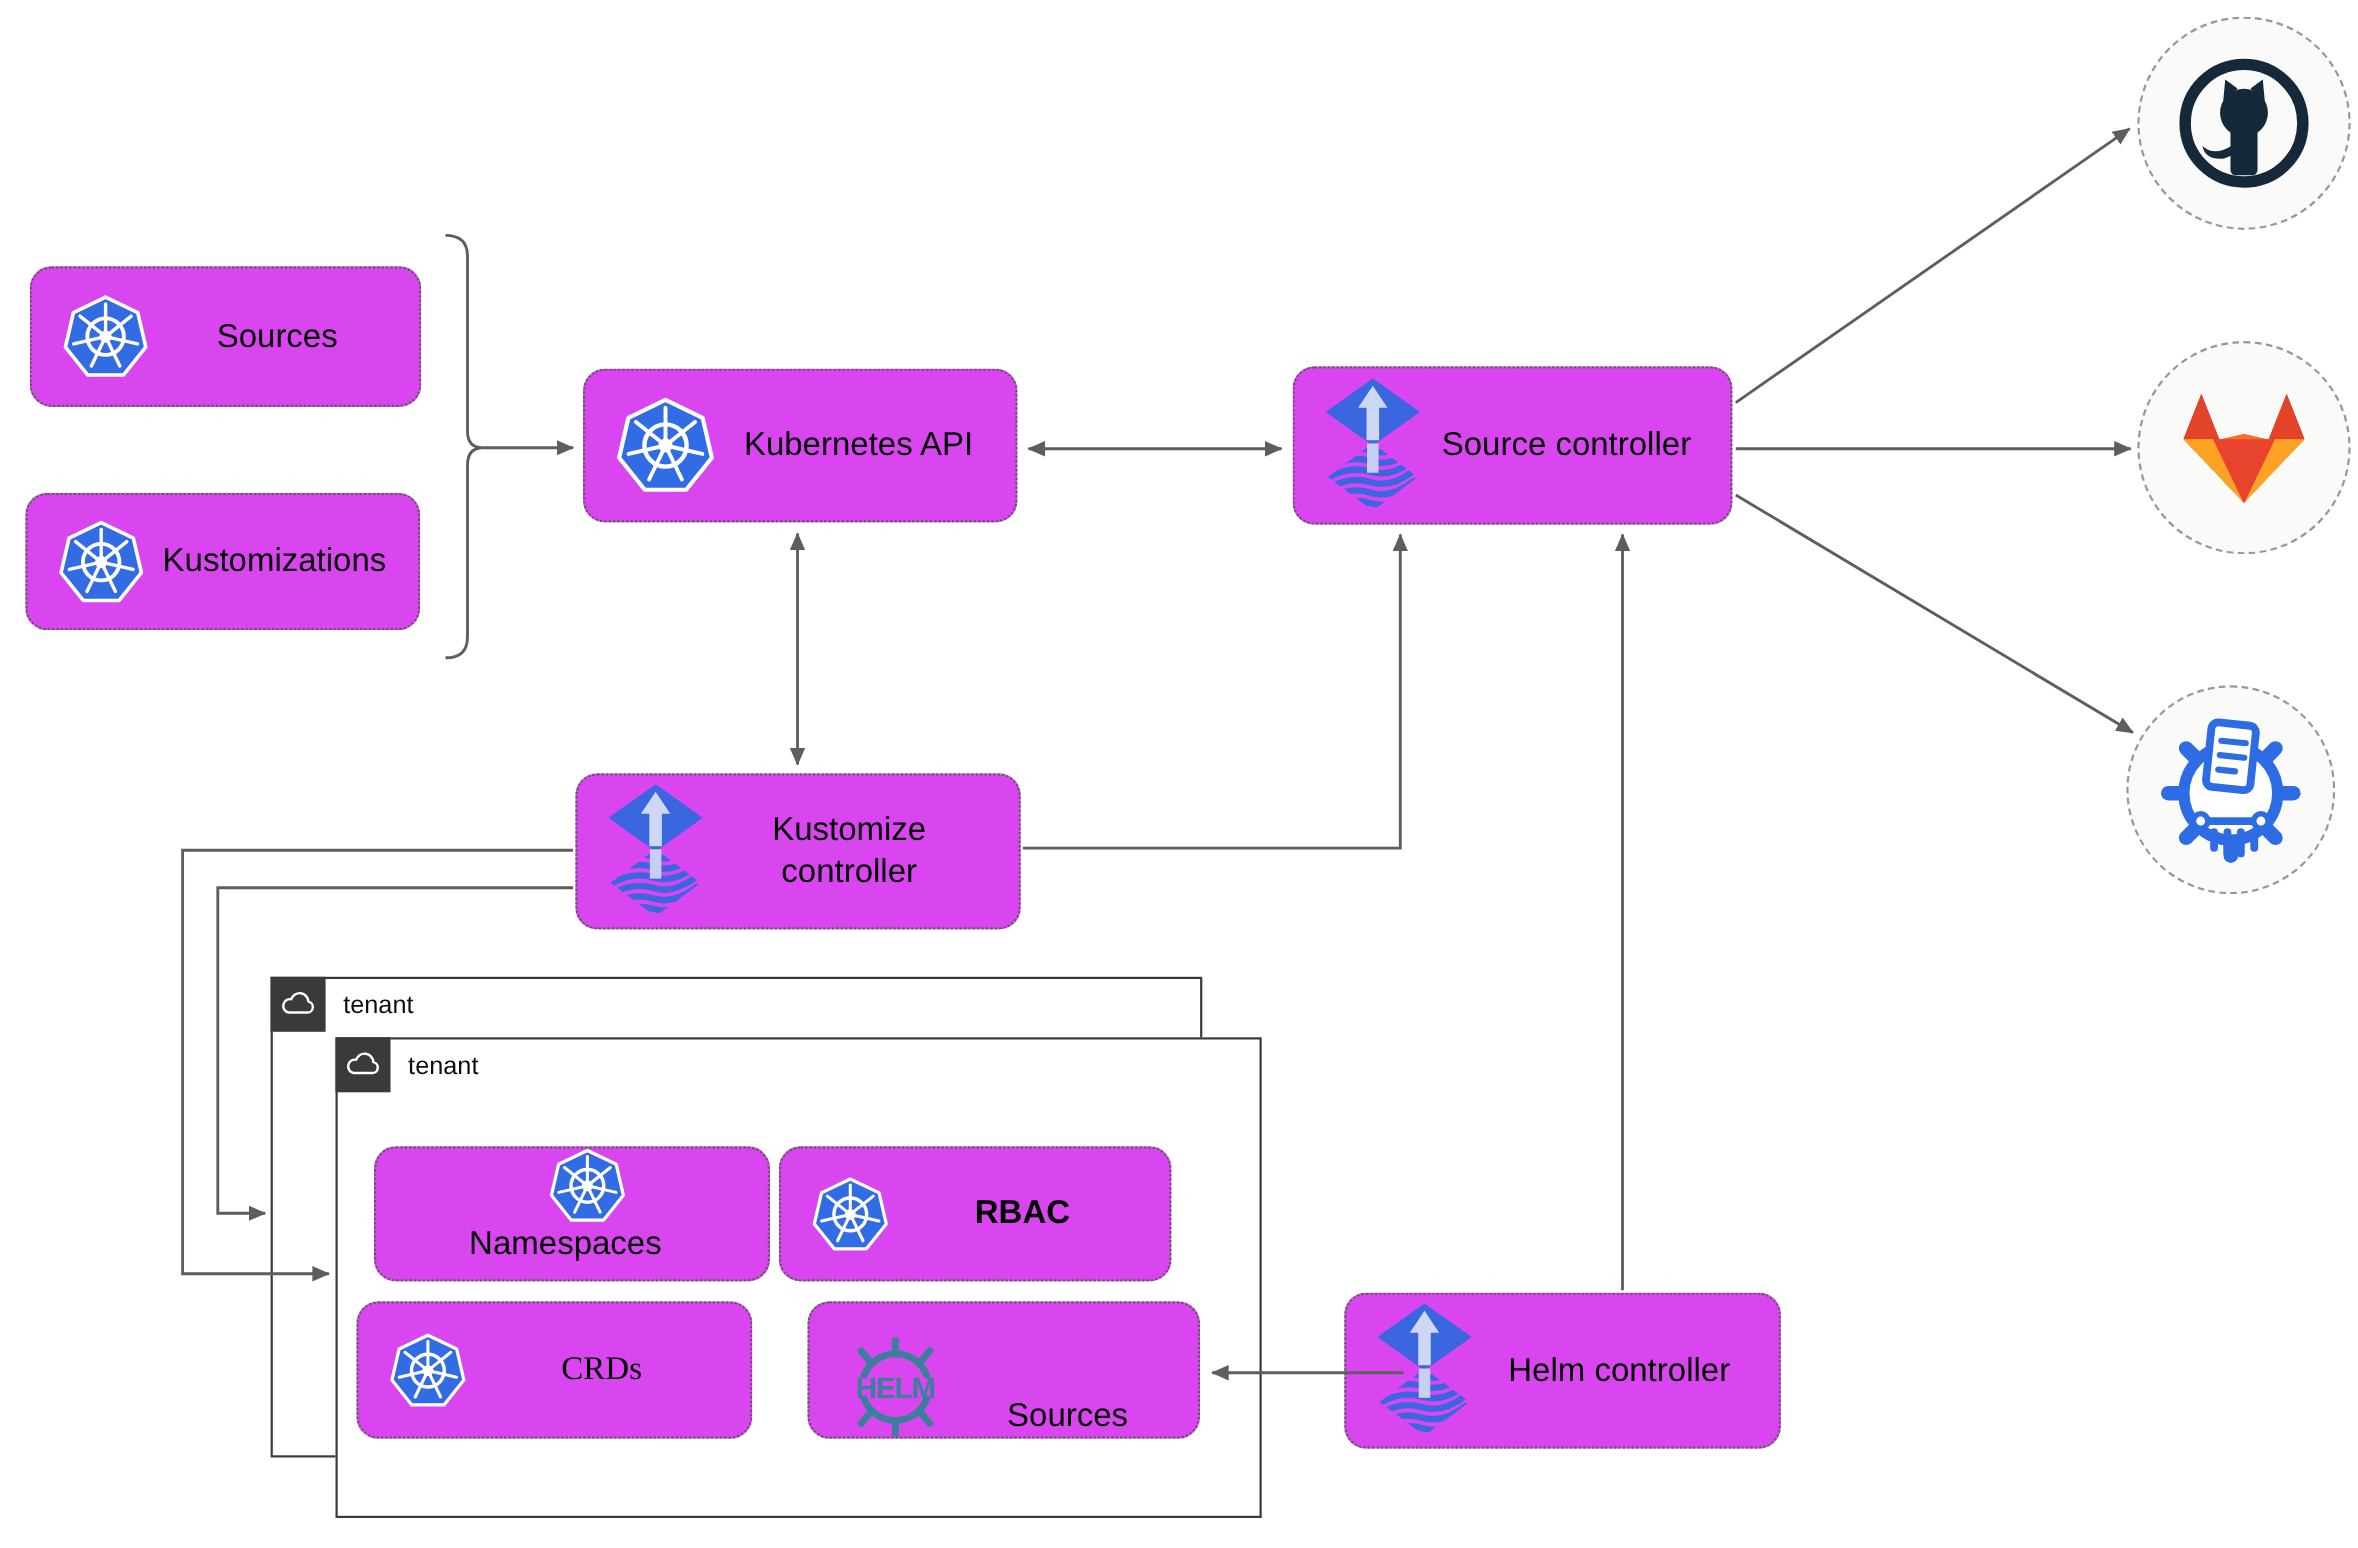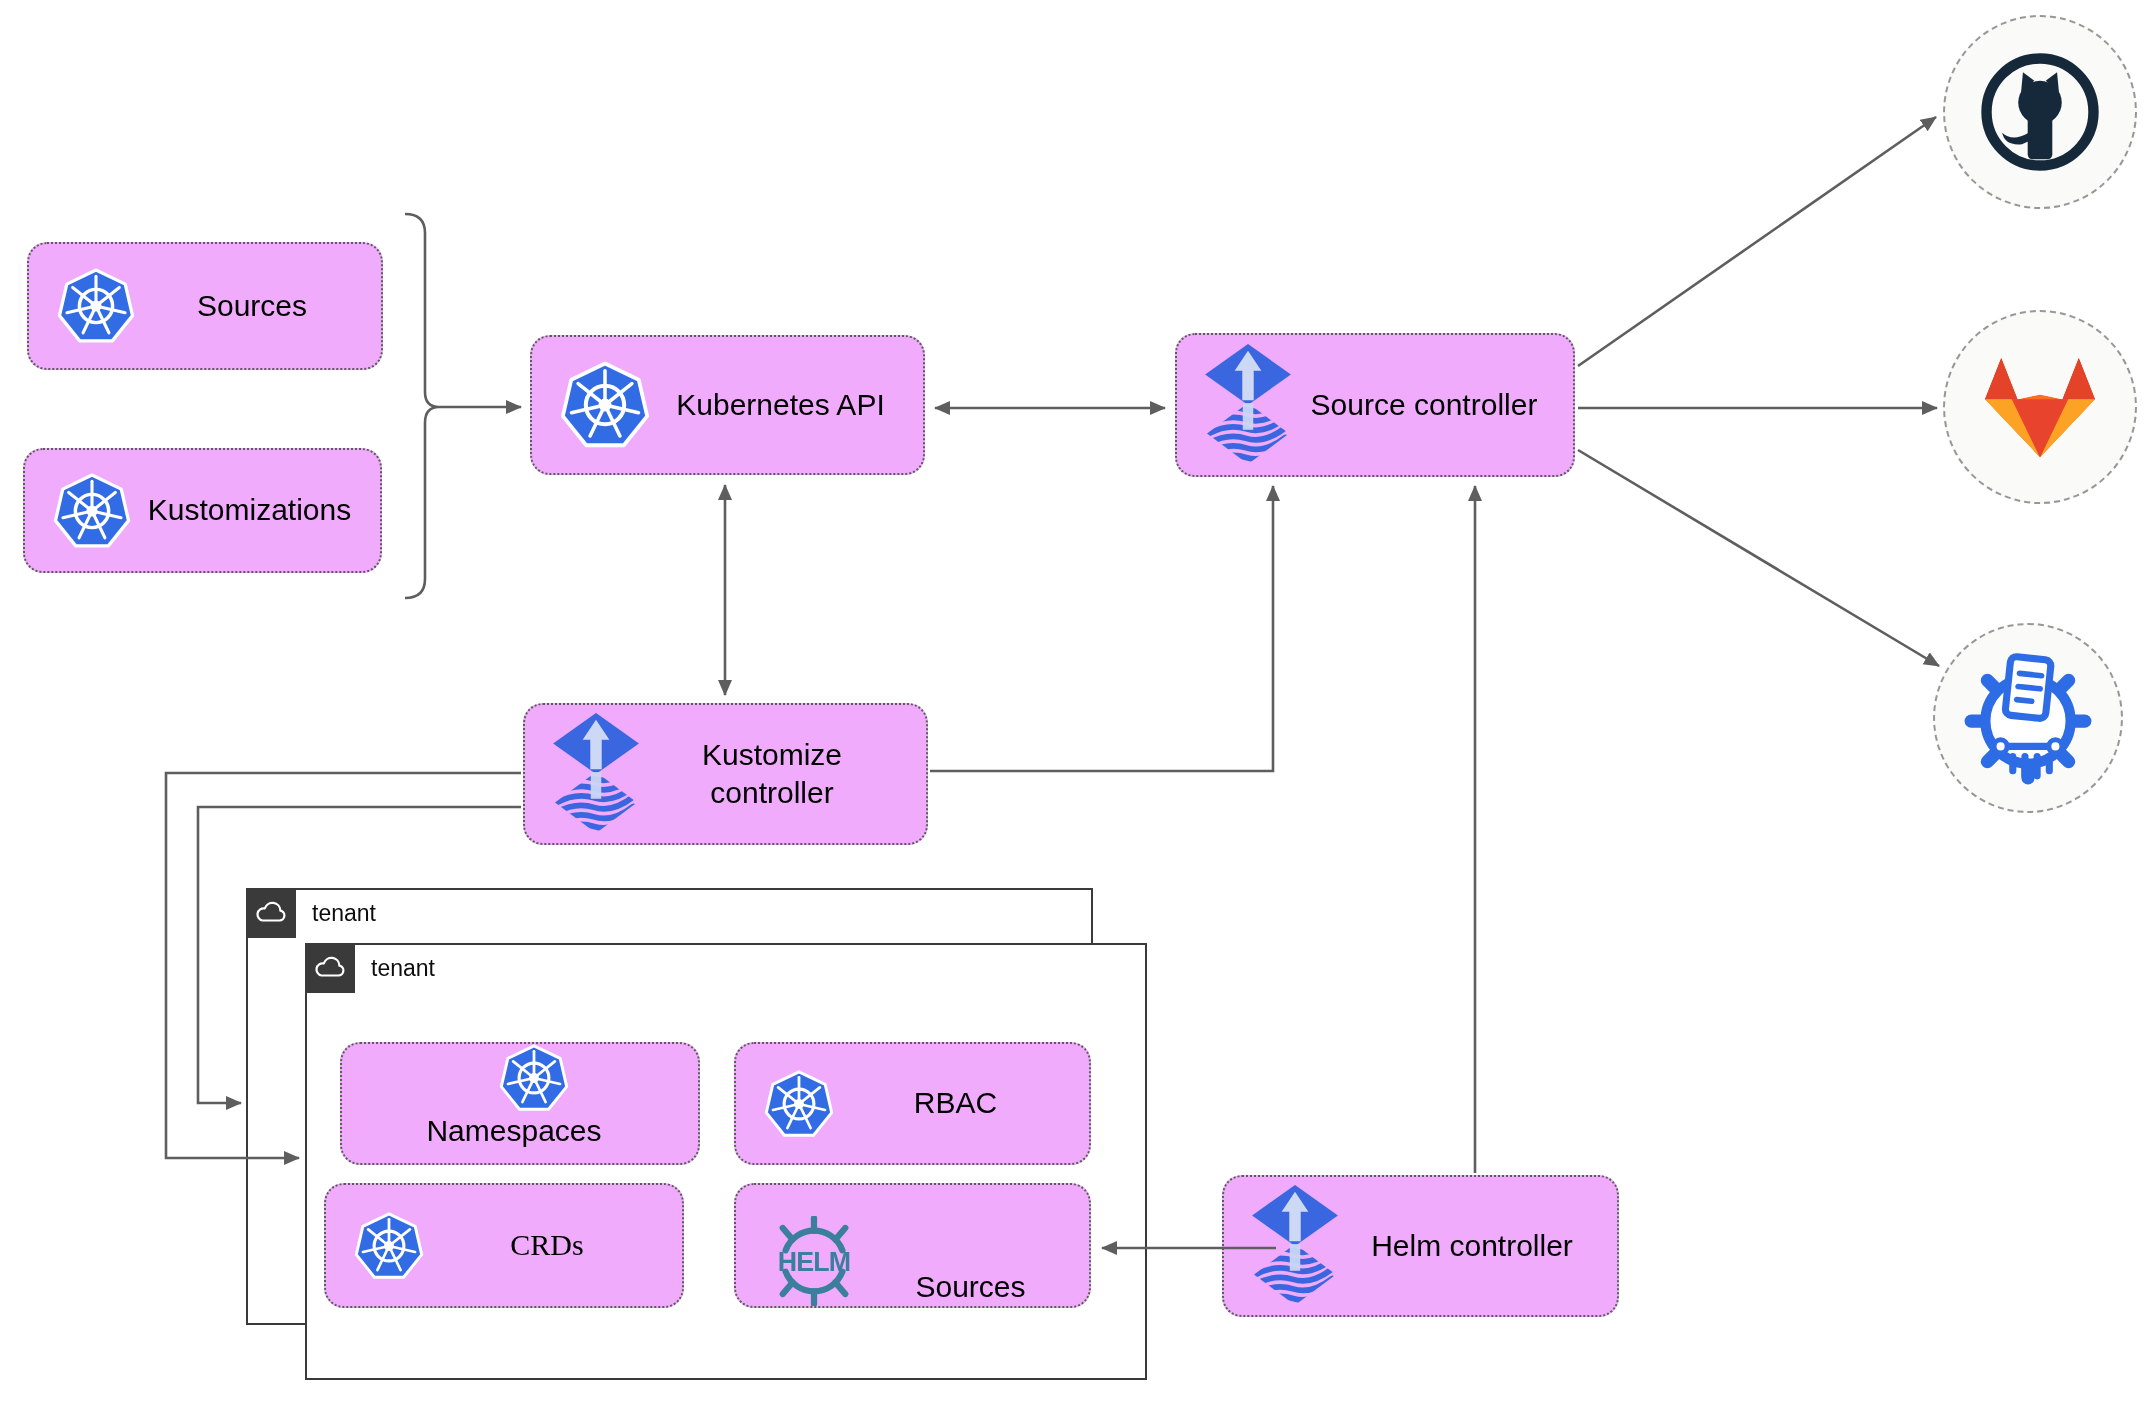--- a/index.html
+++ b/index.html
@@ -1,20 +1,20 @@
 <!DOCTYPE html>
 <html><head>
 <meta charset="utf-8">
 <style>
   html,body{margin:0;padding:0;background:#fff;}
   body{font-family:"Liberation Sans", sans-serif;}
   .stage{position:relative;width:2144px;height:1407px;background:#ffffff;overflow:hidden;}
 
   
-  .node{position:absolute;box-sizing:border-box;background:#f0abfc;
+  .node{position:absolute;box-sizing:border-box;background:#d946ef;
         border:2.5px dotted #5b5b5b;border-radius:20px;
         display:flex;align-items:center;z-index:3;}
   .node .icon{flex:0 0 auto;margin-left:28px;display:flex;align-items:center;}
   .node .lbl{flex:1 1 auto;text-align:center;font-size:30px;color:#000;
              line-height:1.28;padding:0 20px 0 8px;}
 
   
   .tenant{position:absolute;box-sizing:border-box;background:#ffffff;
           border:2.5px solid #3a3a3a;}
   .tenant .hdr{position:absolute;top:-2.5px;left:-2.5px;width:50px;height:50px;
@@ -214,21 +214,21 @@
 
   <div class="node" style="left:340px;top:1042px;width:360px;height:123px;flex-direction:column;">
     <span class="icon">
       <svg width="70" height="68" viewBox="0 0 76 74">
           <use href="#k8s"></use>
         </svg>
     </span>
     <span class="lbl">Namespaces</span>
   </div>
 
-  <div class="node" style="left:734px;top:1042px;width:357px;height:123px;">
+  <div class="node" style="left:708px;top:1042px;width:357px;height:123px;font-weight:bold;">
     <span class="icon">
       <svg width="70" height="68" viewBox="0 0 76 74">
           <use href="#k8s"></use>
         </svg>
     </span>
     <span class="lbl">RBAC</span>
   </div>
 
   <div class="node" style="left:324px;top:1183px;width:360px;height:125px;font-family:Liberation Serif, serif;">
     <span class="icon">

